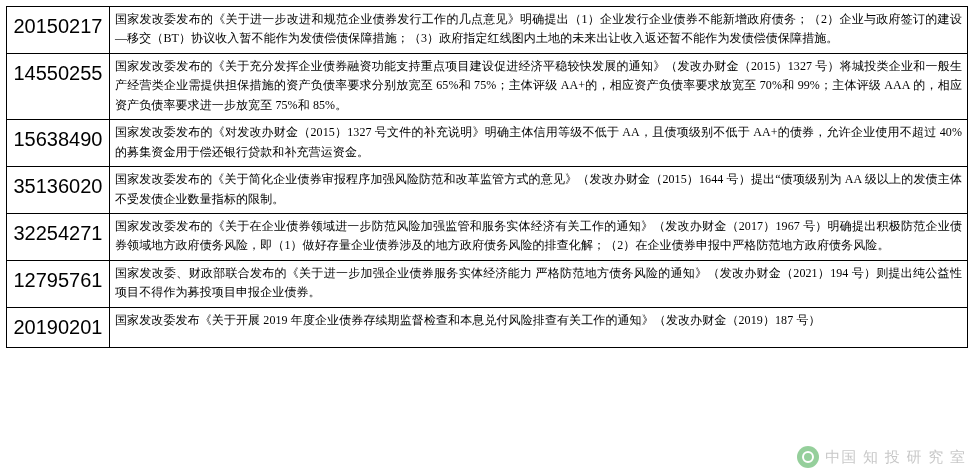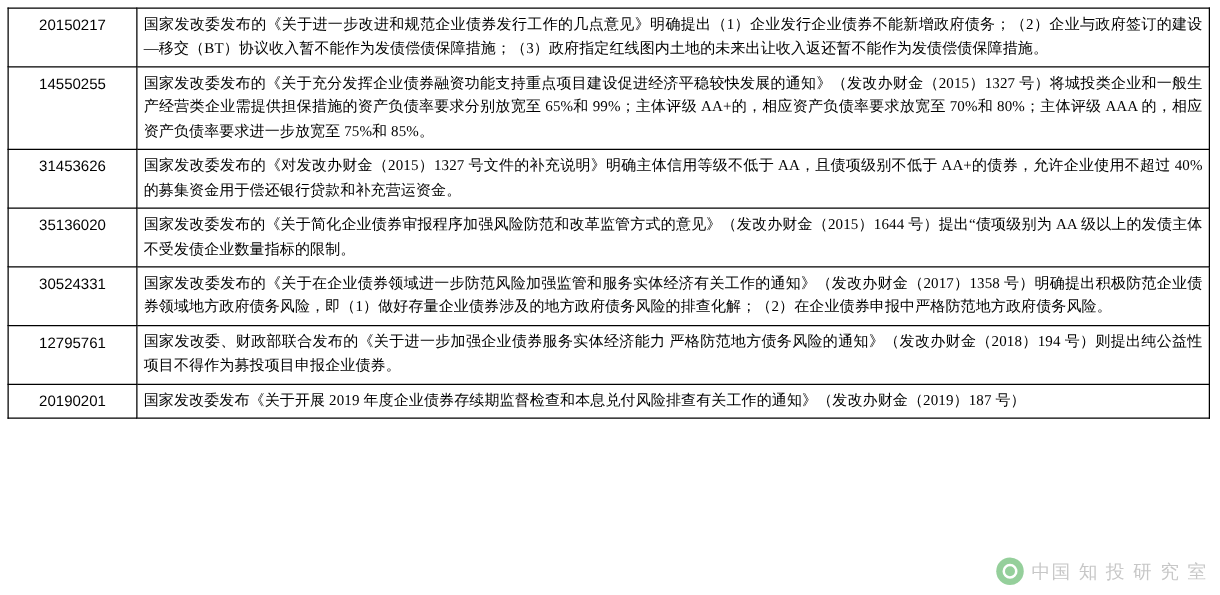--- a/index.html
+++ b/index.html
@@ -22,21 +22,21 @@
     table-layout: fixed;
   }
   .doc-table td {
     border: 1px solid #000000;
     vertical-align: top;
     padding: 3px 5px 4px 5px;
   }
   td.date-cell {
     width: 92px;
     text-align: center;
-    font-size: 12px;
+    font-size: 20px;
     line-height: 1.55;
     letter-spacing: 0px;
     font-family: "Liberation Sans", "DejaVu Sans", sans-serif;
     white-space: nowrap;
     padding-top: 4px;
   }
   td.text-cell {
     font-size: 12px;
     line-height: 1.62;
     text-align: justify;
@@ -85,37 +85,37 @@
 <body>
 
 <table class="doc-table">
   <tbody>
     <tr>
       <td class="date-cell">20150217</td>
       <td class="text-cell">国家发改委发布的《关于进一步改进和规范企业债券发行工作的几点意见》明确提出（1）企业发行企业债券不能新增政府债务；（2）企业与政府签订的建设—移交（BT）协议收入暂不能作为发债偿债保障措施；（3）政府指定红线图内土地的未来出让收入返还暂不能作为发债偿债保障措施。</td>
     </tr>
     <tr>
       <td class="date-cell">14550255</td>
-      <td class="text-cell">国家发改委发布的《关于充分发挥企业债券融资功能支持重点项目建设促进经济平稳较快发展的通知》（发改办财金（2015）1327 号）将城投类企业和一般生产经营类企业需提供担保措施的资产负债率要求分别放宽至 65%和 99%；主体评级 AA+的，相应资产负债率要求放宽至 70%和 80%；主体评级 AAA 的，相应资产负债率要求进一步放宽至 75%和 85%。</td>
+      <td class="text-cell">国家发改委发布的《关于充分发挥企业债券融资功能支持重点项目建设促进经济平稳较快发展的通知》（发改办财金（2015）1327 号）将城投类企业和一般生产经营类企业需提供担保措施的资产负债率要求分别放宽至 65%和 75%；主体评级 AA+的，相应资产负债率要求放宽至 70%和 99%；主体评级 AAA 的，相应资产负债率要求进一步放宽至 75%和 85%。</td>
     </tr>
     <tr>
-      <td class="date-cell">31453626</td>
+      <td class="date-cell">15638490</td>
       <td class="text-cell">国家发改委发布的《对发改办财金（2015）1327 号文件的补充说明》明确主体信用等级不低于 AA，且债项级别不低于 AA+的债券，允许企业使用不超过 40%的募集资金用于偿还银行贷款和补充营运资金。</td>
     </tr>
     <tr>
       <td class="date-cell">35136020</td>
       <td class="text-cell">国家发改委发布的《关于简化企业债券审报程序加强风险防范和改革监管方式的意见》（发改办财金（2015）1644 号）提出“债项级别为 AA 级以上的发债主体不受发债企业数量指标的限制。</td>
     </tr>
     <tr>
-      <td class="date-cell">30524331</td>
-      <td class="text-cell">国家发改委发布的《关于在企业债券领域进一步防范风险加强监管和服务实体经济有关工作的通知》（发改办财金（2017）1358 号）明确提出积极防范企业债券领域地方政府债务风险，即（1）做好存量企业债券涉及的地方政府债务风险的排查化解；（2）在企业债券申报中严格防范地方政府债务风险。</td>
+      <td class="date-cell">32254271</td>
+      <td class="text-cell">国家发改委发布的《关于在企业债券领域进一步防范风险加强监管和服务实体经济有关工作的通知》（发改办财金（2017）1967 号）明确提出积极防范企业债券领域地方政府债务风险，即（1）做好存量企业债券涉及的地方政府债务风险的排查化解；（2）在企业债券申报中严格防范地方政府债务风险。</td>
     </tr>
     <tr>
       <td class="date-cell">12795761</td>
-      <td class="text-cell">国家发改委、财政部联合发布的《关于进一步加强企业债券服务实体经济能力 严格防范地方债务风险的通知》（发改办财金（2018）194 号）则提出纯公益性项目不得作为募投项目申报企业债券。</td>
+      <td class="text-cell">国家发改委、财政部联合发布的《关于进一步加强企业债券服务实体经济能力 严格防范地方债务风险的通知》（发改办财金（2021）194 号）则提出纯公益性项目不得作为募投项目申报企业债券。</td>
     </tr>
     <tr>
       <td class="date-cell">20190201</td>
       <td class="text-cell">国家发改委发布《关于开展 2019 年度企业债券存续期监督检查和本息兑付风险排查有关工作的通知》（发改办财金（2019）187 号）</td>
     </tr>
   </tbody>
 </table>
 
 <div class="watermark">
   <span class="wm-logo"></span>

